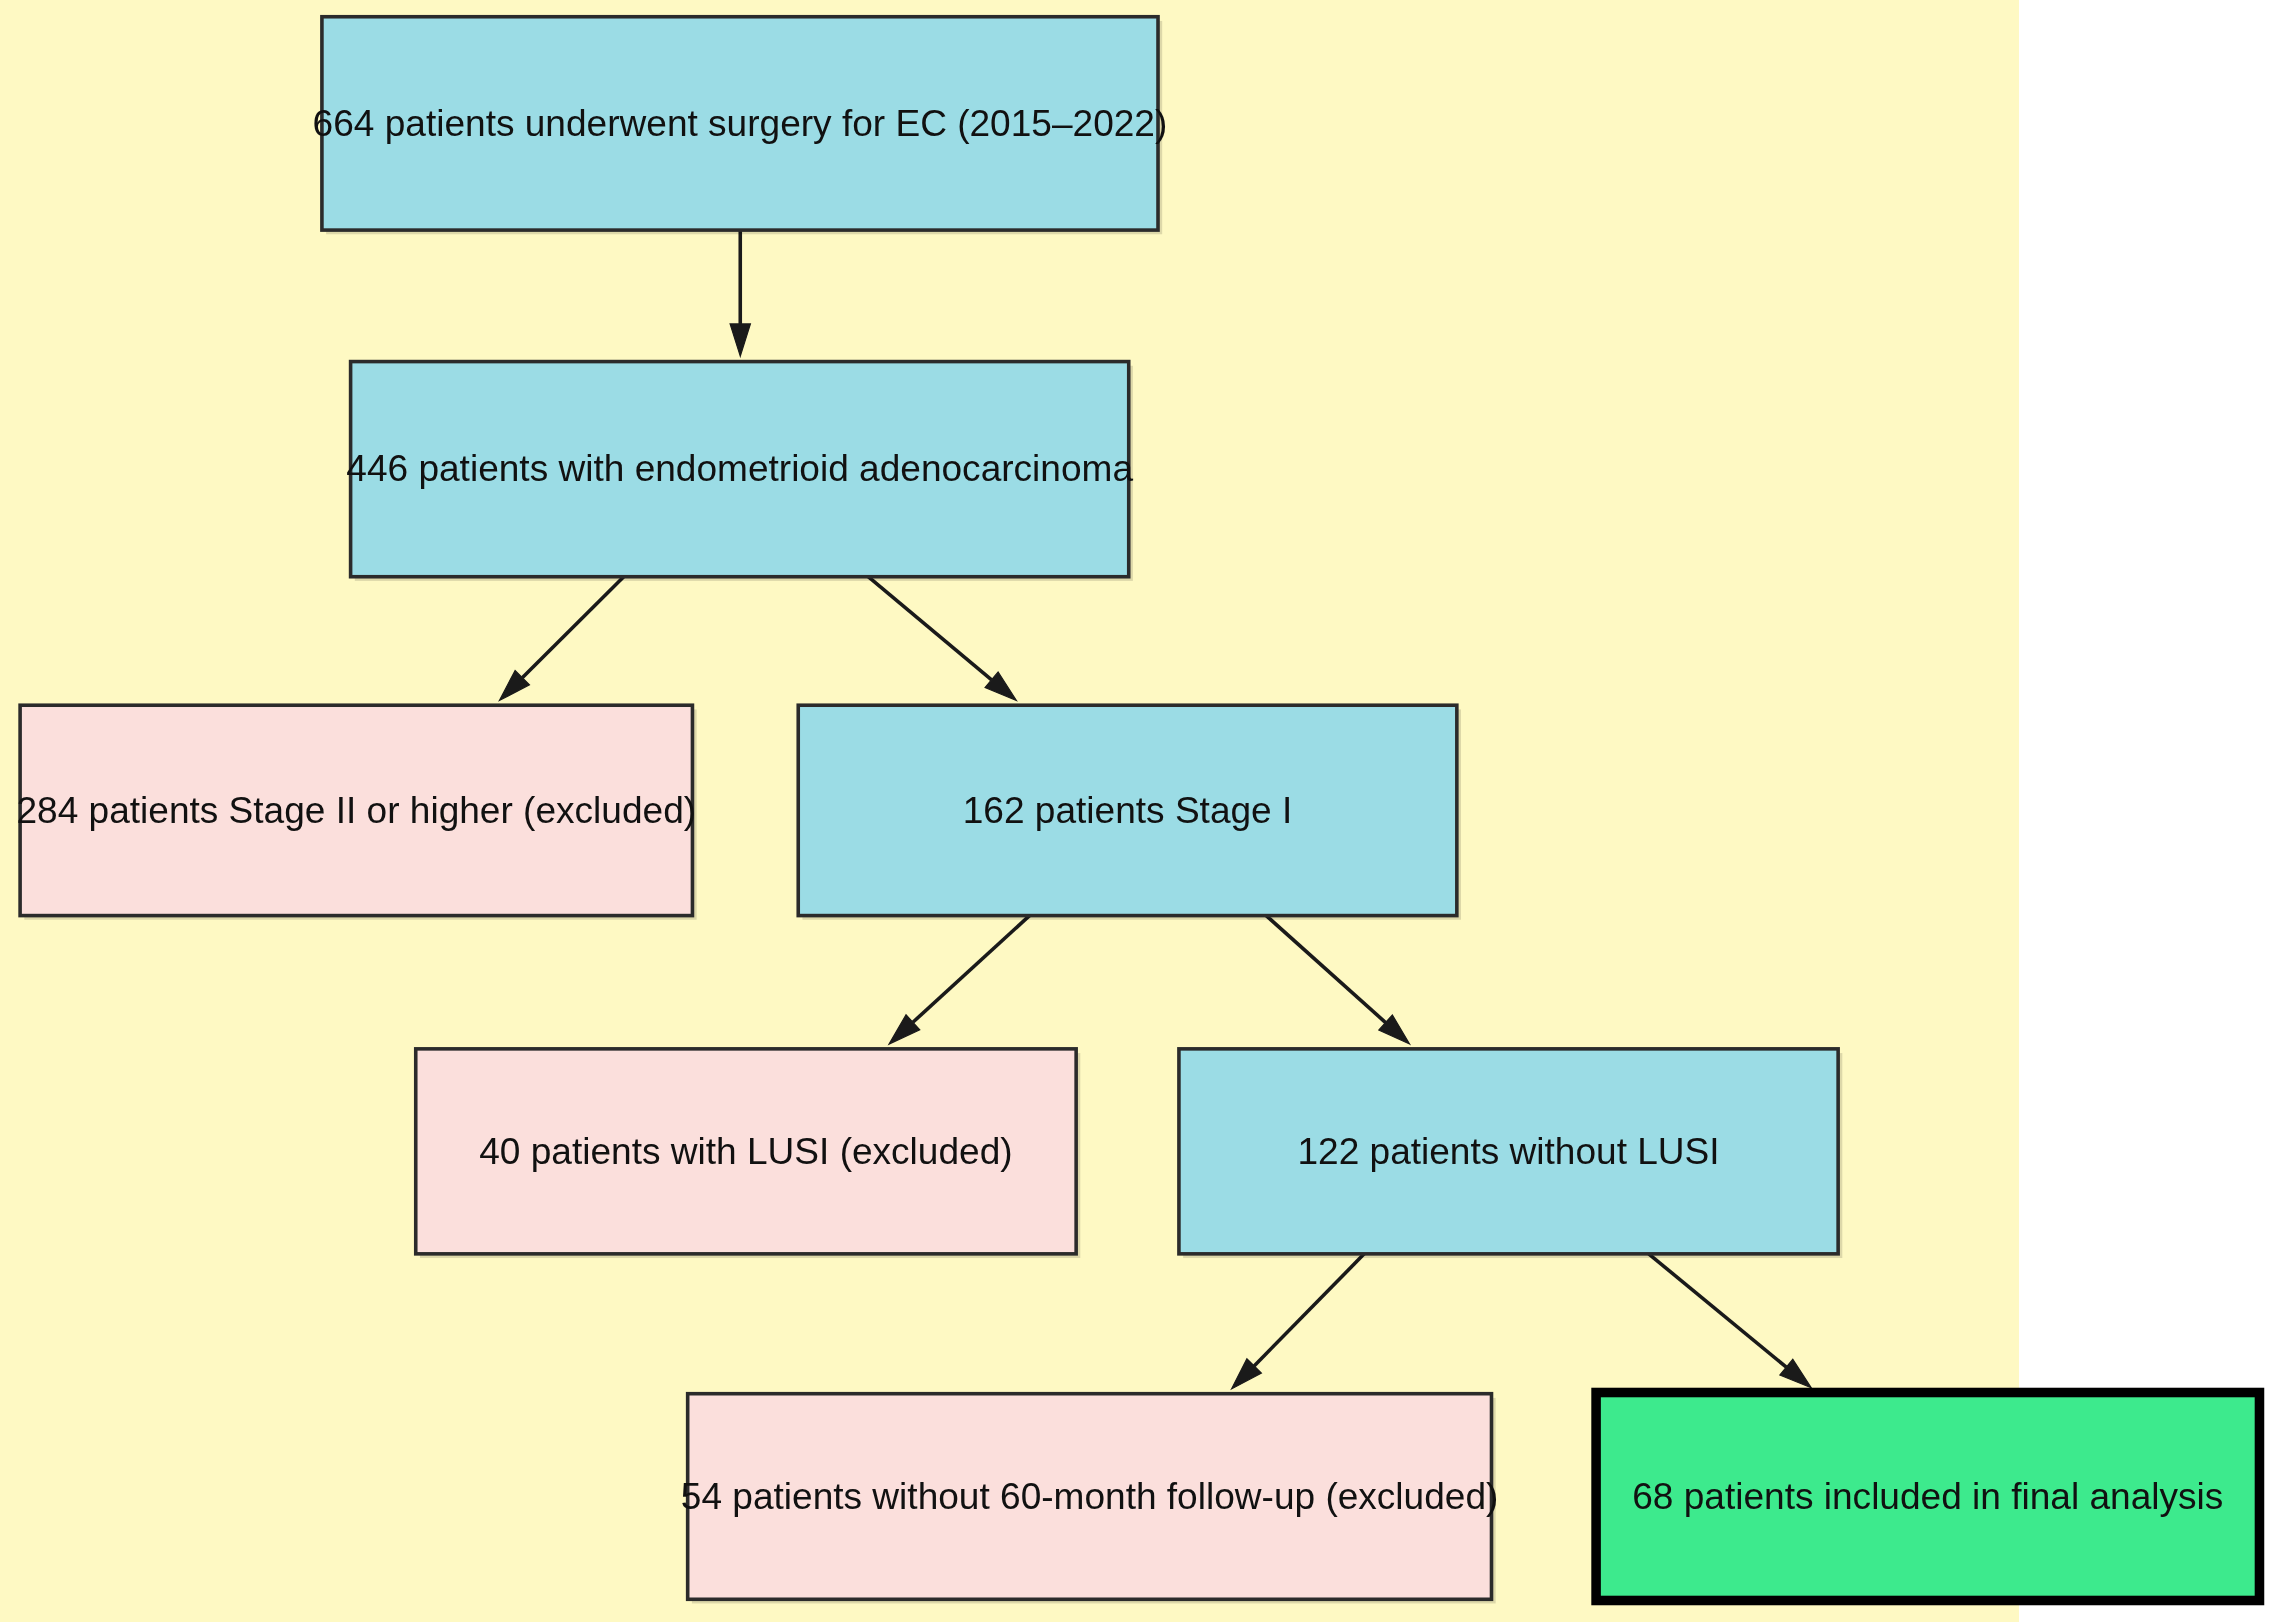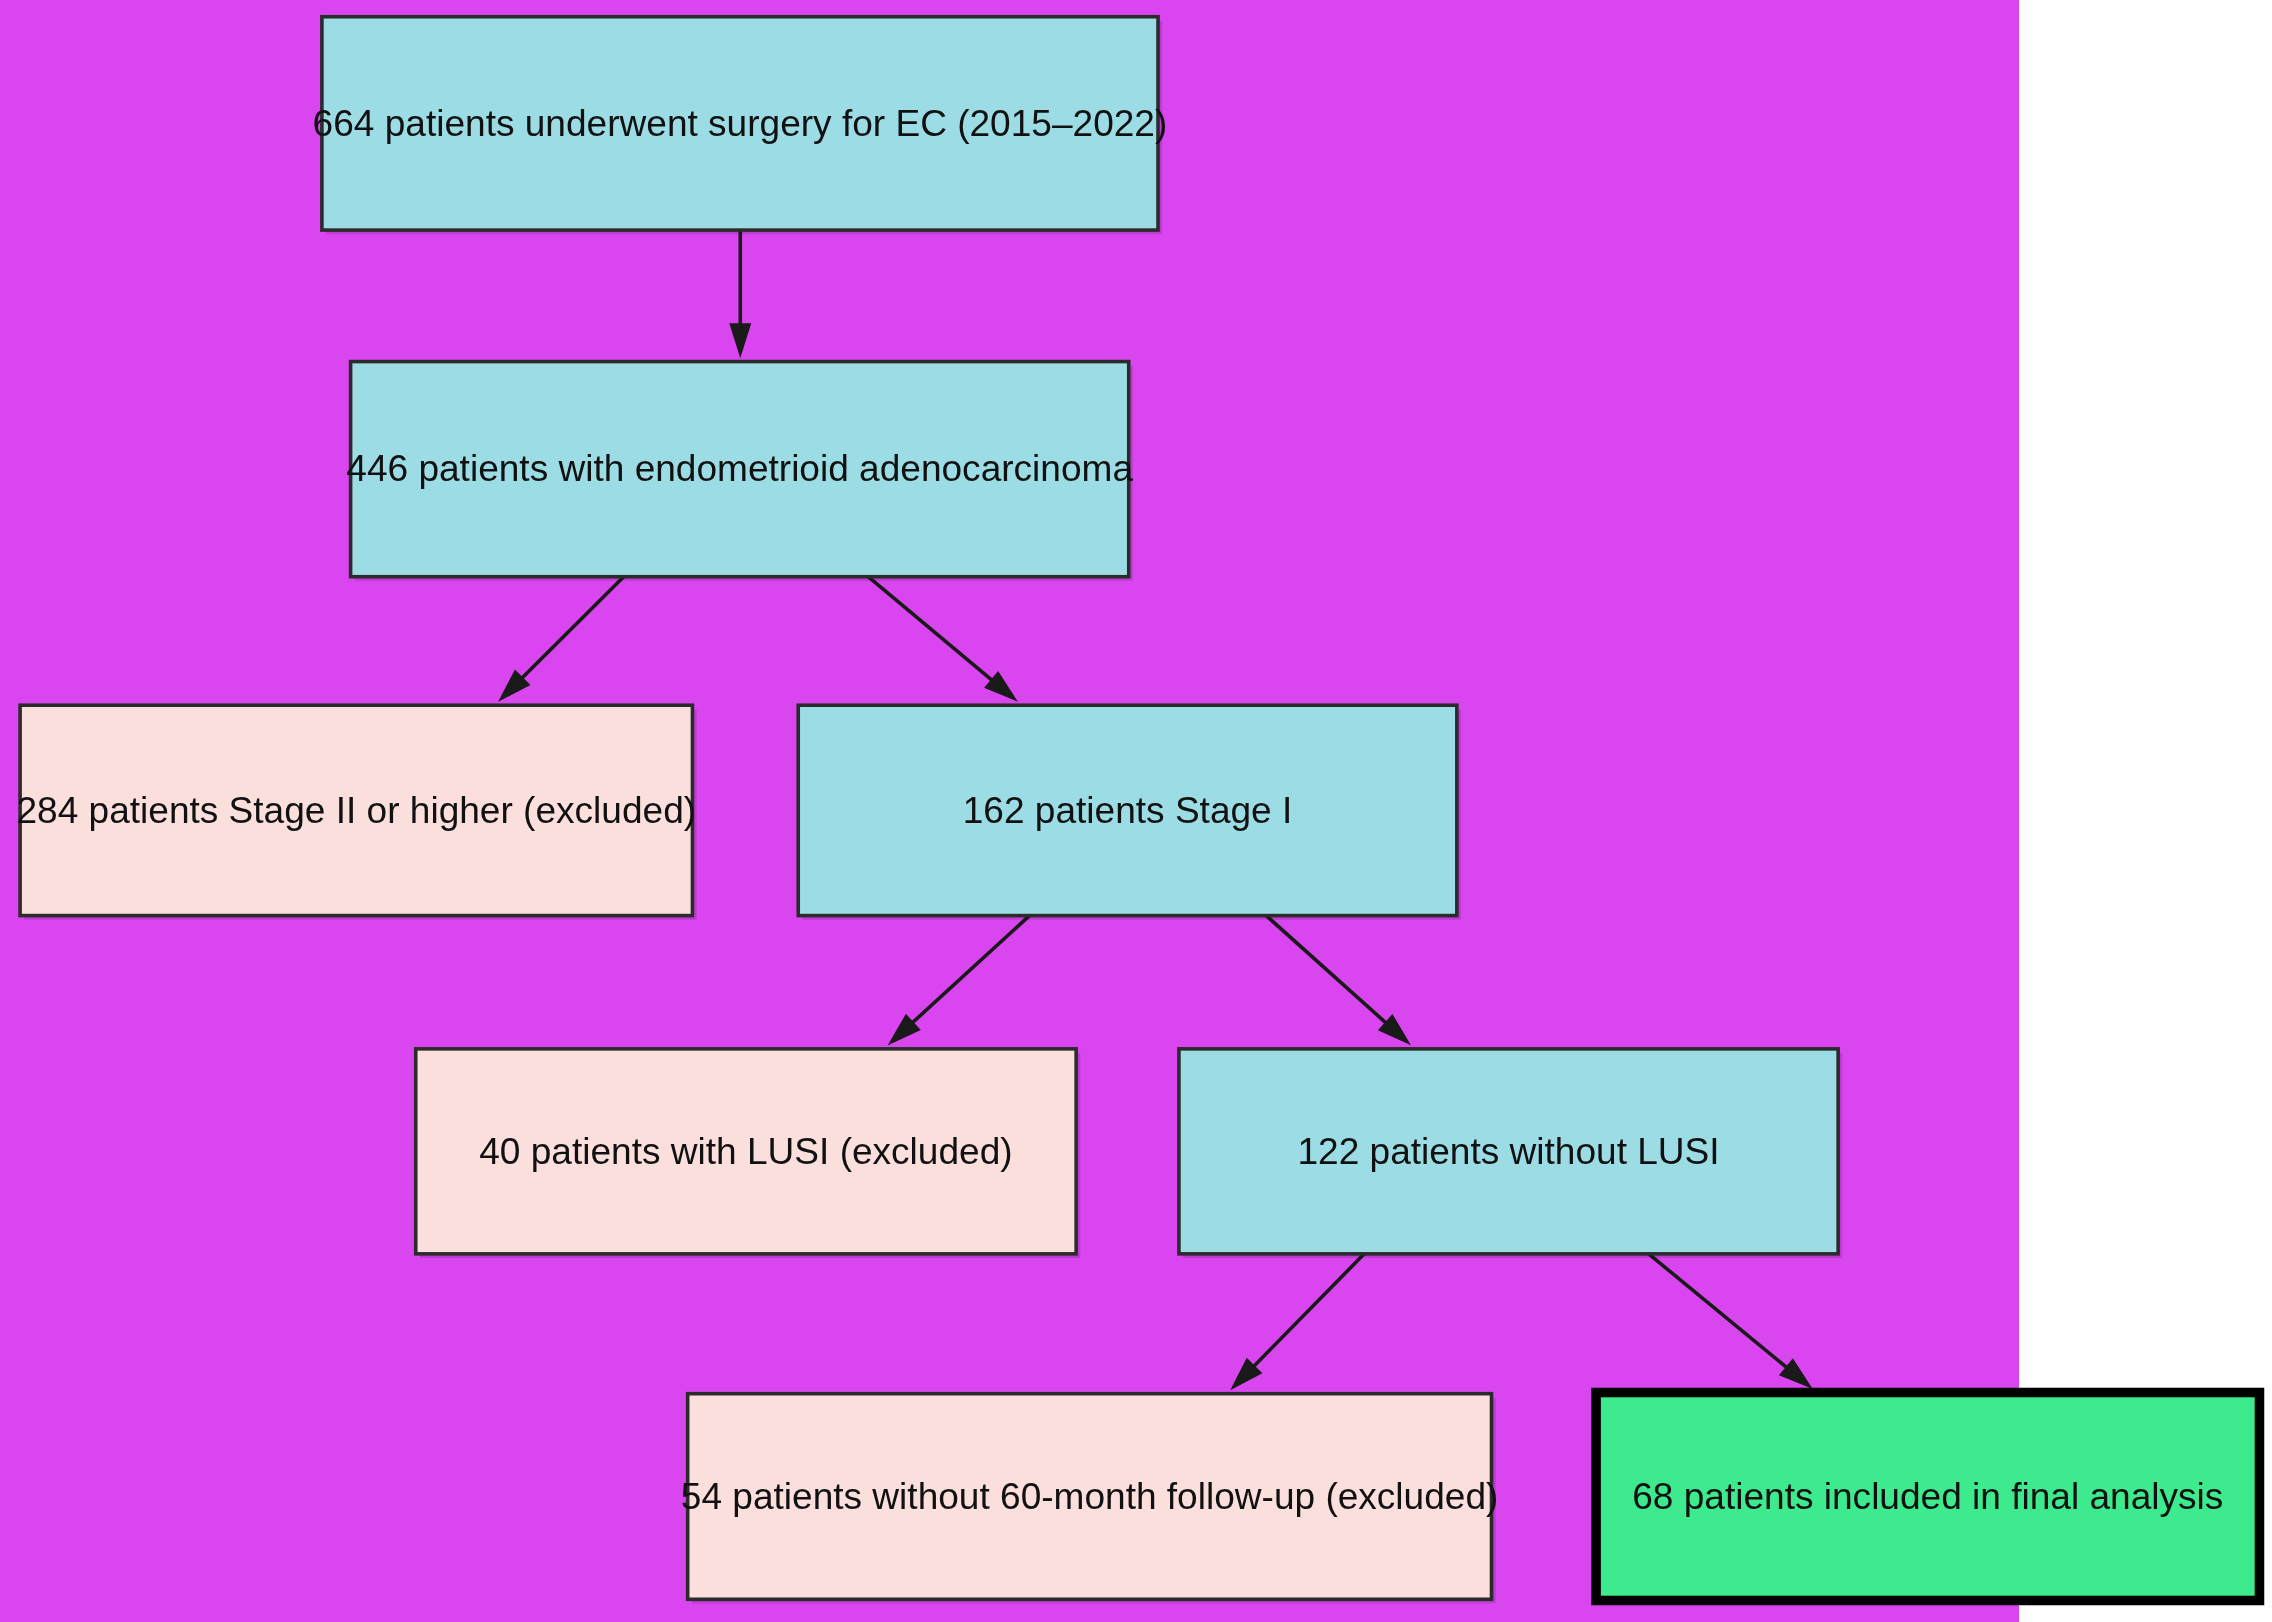--- a/index.html
+++ b/index.html
@@ -11,21 +11,21 @@
   body {
     width: 2273px;
     height: 1622px;
     font-family: "Liberation Sans", sans-serif;
     overflow: hidden;
   }
   #flow-root {
     position: relative;
     width: 2019px;
     height: 1622px;
-    background: #d946ef;
+    background: #fef9c3;
   }
   svg#flow-svg {
     position: absolute;
     top: 0;
     left: 0;
     width: 2273px;
     height: 1622px;
     display: block;
   }
   .node-rect {

